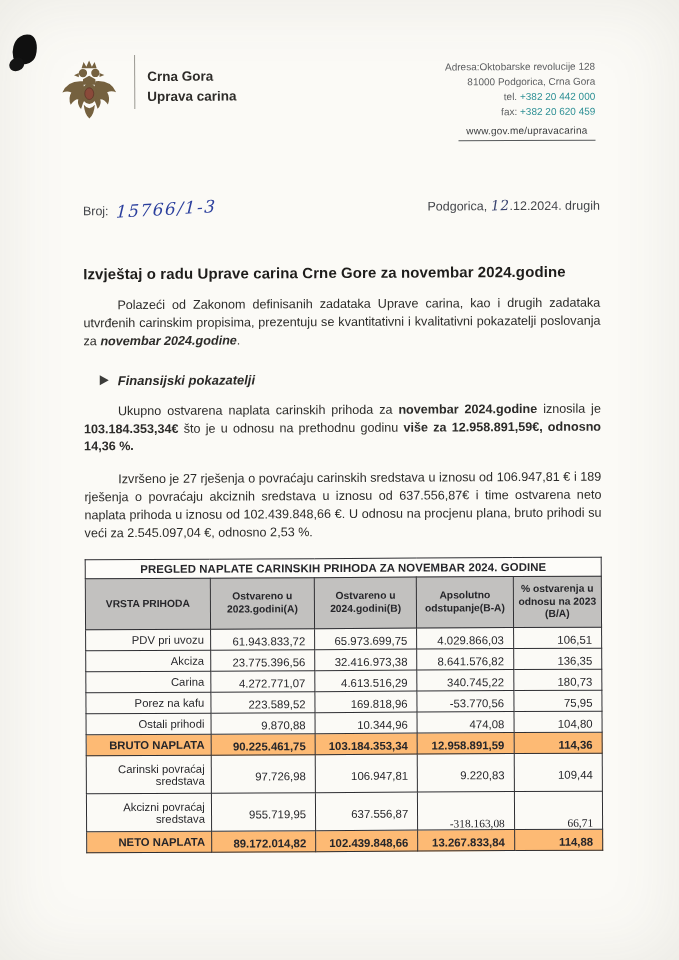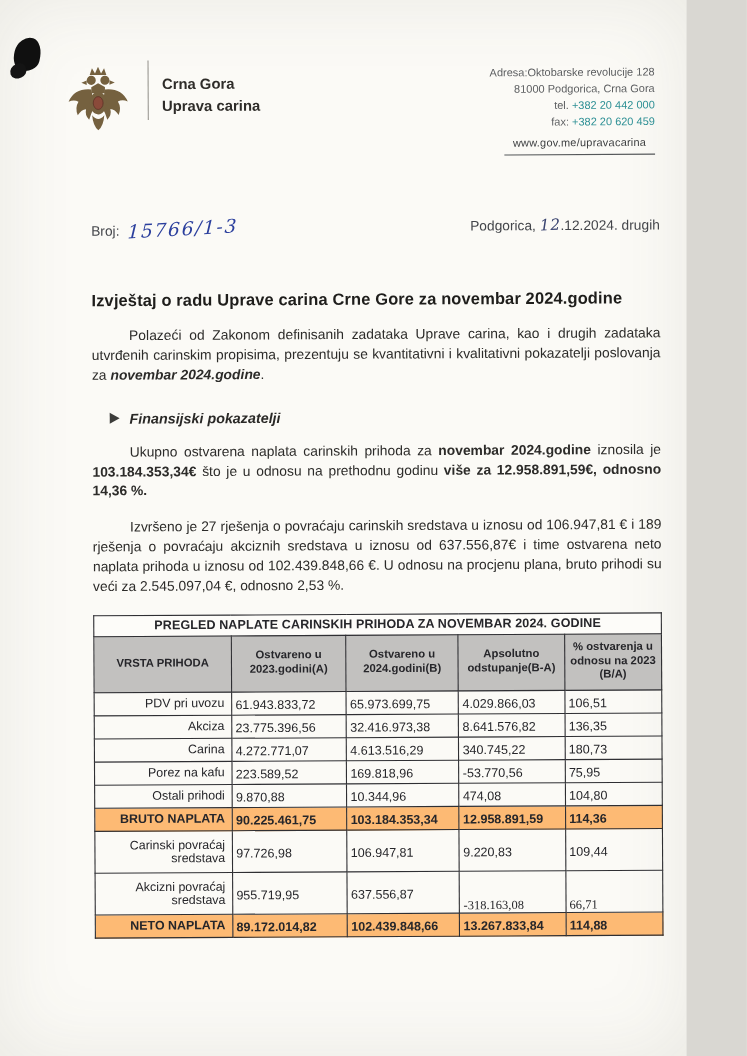--- a/index.html
+++ b/index.html
@@ -4,21 +4,21 @@
 <style>
   * { margin:0; padding:0; box-sizing:border-box; }
   html, body { width:679px; height:960px; }
   body {
     background:#d9d7d2;
     font-family:"Liberation Sans","DejaVu Sans",sans-serif;
     color:#2c2b29;
     overflow:hidden;
   }
   .page {
-    position:relative; width:624px; height:960px;
+    position:relative; width:679px; height:960px;
     background:#fbfaf6;
     box-shadow: inset 0 0 70px rgba(90,85,70,.10);
     overflow:hidden;
   }
   .content { position:absolute; left:0; top:0; width:679px; transform:rotate(-0.3deg); }
 
   
   .scan-blob { position:absolute; left:13px; top:34px; width:24px; height:31px;
     background:#101010; border-radius:55% 45% 60% 40% / 50% 60% 40% 50%; transform:rotate(15deg); }
   .scan-blob2 { position:absolute; left:9px; top:58px; width:15px; height:13px;
@@ -62,21 +62,21 @@
   .fin-table { border-collapse:collapse; margin:16px 78px 0 84px; width:517px;
     font-size:11.3px; color:#26262a; table-layout:fixed; }
   .fin-table th, .fin-table td { border:1px solid #2f2f33; padding:3px 6px; vertical-align:middle; }
   col.c0 { width:24.2%; } col.c1 { width:20.2%; } col.c2 { width:19.8%; }
   col.c3 { width:18.7%; } col.c4 { width:17.1%; }
   .t-title { font-size:11.4px; font-weight:bold; text-align:center; padding:5px 4px;
     background:#fdfcf9; letter-spacing:.1px; }
   .head-row th { background:#c2c1bf; font-size:10.3px; font-weight:bold;
     text-align:center; padding:6px 3px; line-height:1.25; }
   td.lbl { text-align:right; padding:4px 6px; }
-  td.num { padding:4px 9px 0 3px; font-size:11.4px; }
+  td.num { text-align:right; padding:4px 9px 0 3px; font-size:11.4px; }
   tr.summary td { background:#fdba74; font-weight:bold; }
   tr.tall td { height:38px; }
   td.vb { vertical-align:bottom;font-family:Liberation Serif, serif; }
 </style>
 </head>
 <body>
 
 <div class="page">
   <div class="scan-blob"></div>
   <div class="scan-blob2"></div>

